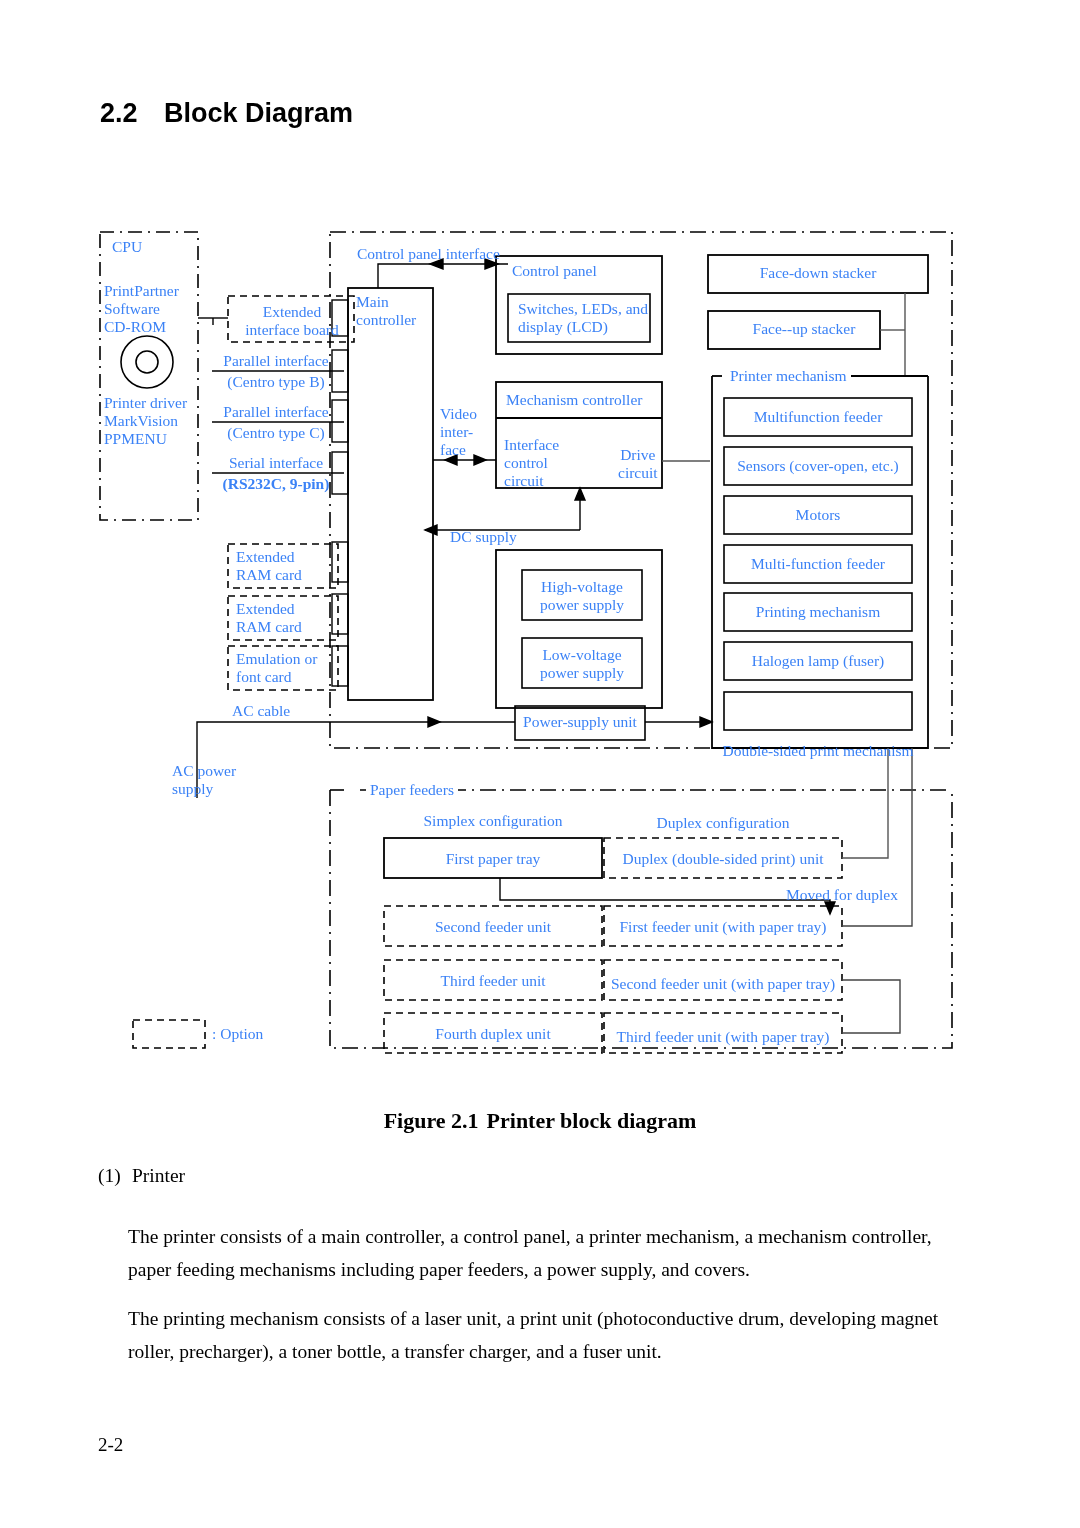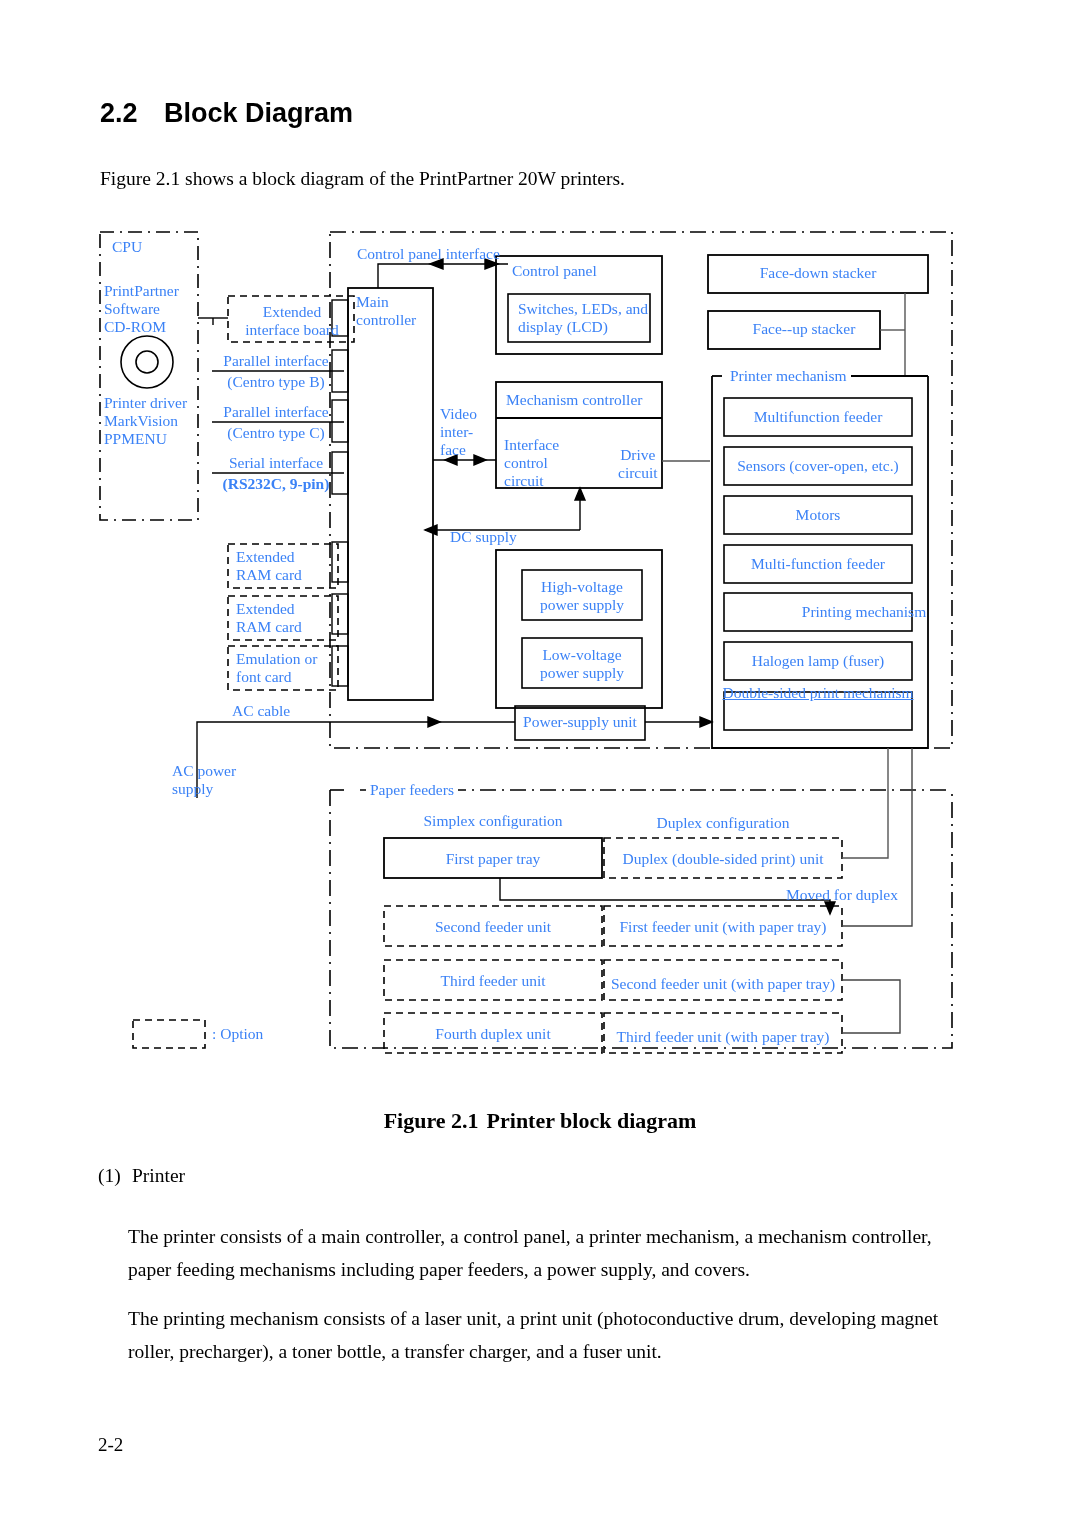--- a/index.html
+++ b/index.html
@@ -69,21 +69,20 @@
 </style>
 </head>
 <body>
 
 <div class="page">
 
   <div class="sec-head">
     <span class="num">2.2</span><span>Block Diagram</span>
   </div>
 
-  <div class="intro">Figure 2.1 shows a block diagram of the PrintPartner 20W printers.</div>
 
   <div class="diagram">
     <svg width="1080" height="1100" viewBox="0 0 1080 1100">
       <g fill="none" stroke="#000" stroke-width="1.4">
 
         <rect x="100" y="232" width="98" height="288" stroke-dasharray="14,6,2,6" stroke-width="1.6"></rect>
 
         <circle cx="147" cy="362" r="26" stroke-width="1.6"></circle>
         <circle cx="147" cy="362" r="11" stroke-width="1.6"></circle>
 
@@ -251,23 +250,23 @@
 
     <div class="lbl c" style="left:708px; top:264px; width:220px;">Face-down stacker</div>
     <div class="lbl c" style="left:708px; top:320px; width:192px;">Face--up stacker</div>
 
     <div class="lbl bg" style="left:726px; top:367px;">Printer mechanism</div>
 
     <div class="lbl c" style="left:724px; top:408px; width:188px;">Multifunction feeder</div>
     <div class="lbl c" style="left:724px; top:457px; width:188px;">Sensors (cover-open, etc.)</div>
     <div class="lbl c" style="left:724px; top:506px; width:188px;">Motors</div>
     <div class="lbl c" style="left:724px; top:555px; width:188px;">Multi-function feeder</div>
-    <div class="lbl c" style="left:724px; top:603px; width:188px;padding-left:46px;">Printing mechanism</div>
+    <div class="lbl c" style="left:724px; top:603px; width:188px;">Printing mechanism</div>
     <div class="lbl c" style="left:724px; top:652px; width:188px;">Halogen lamp (fuser)</div>
-    <div class="lbl c" style="left:718px; top:684px; width:200px;text-decoration:underline;">Double-sided print mechanism</div>
+    <div class="lbl c" style="left:718px; top:742px; width:200px;">Double-sided print mechanism</div>
 
     <div class="lbl bg" style="left:366px; top:781px;">Paper feeders</div>
     <div class="lbl c" style="left:384px; top:812px; width:218px;">Simplex configuration</div>
     <div class="lbl c" style="left:604px; top:814px; width:238px;">Duplex configuration</div>
 
     <div class="lbl c" style="left:384px; top:850px; width:218px;">First paper tray</div>
     <div class="lbl c" style="left:604px; top:850px; width:238px;">Duplex (double-sided print) unit</div>
     <div class="lbl" style="left:786px; top:886px;">Moved for duplex</div>
 
     <div class="lbl c" style="left:384px; top:918px; width:218px;">Second feeder unit</div>

